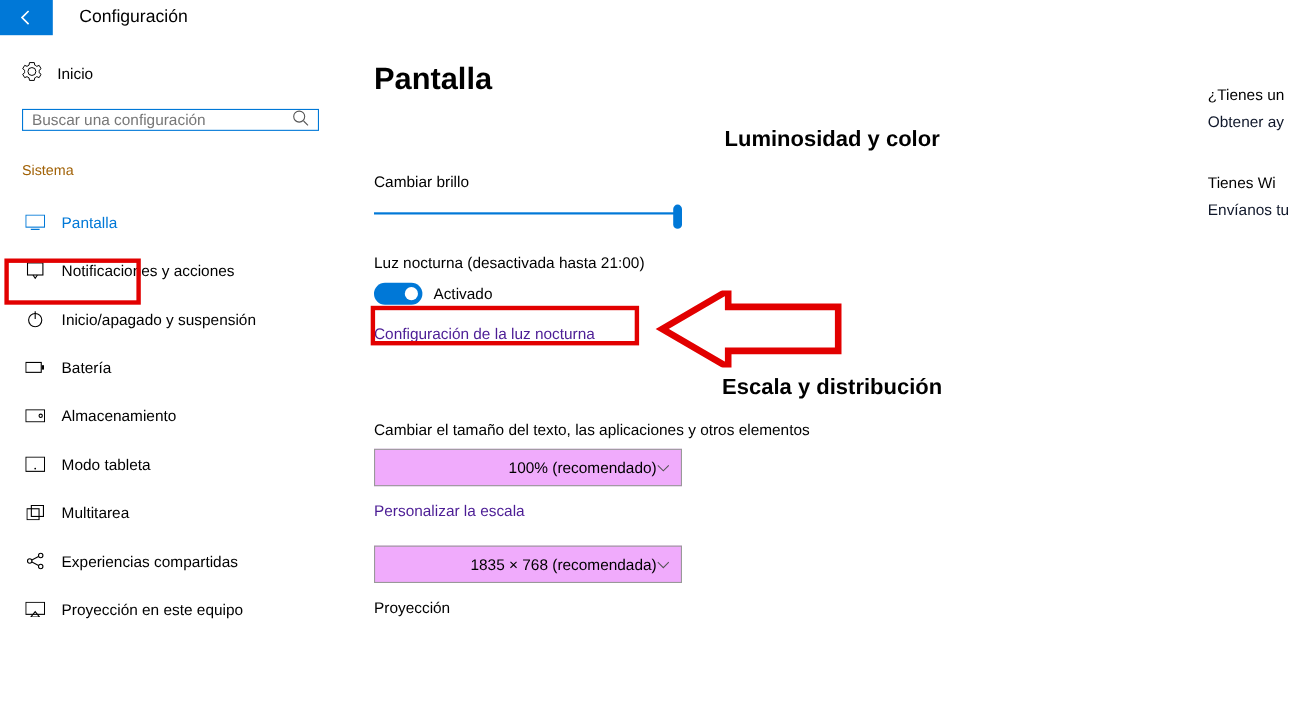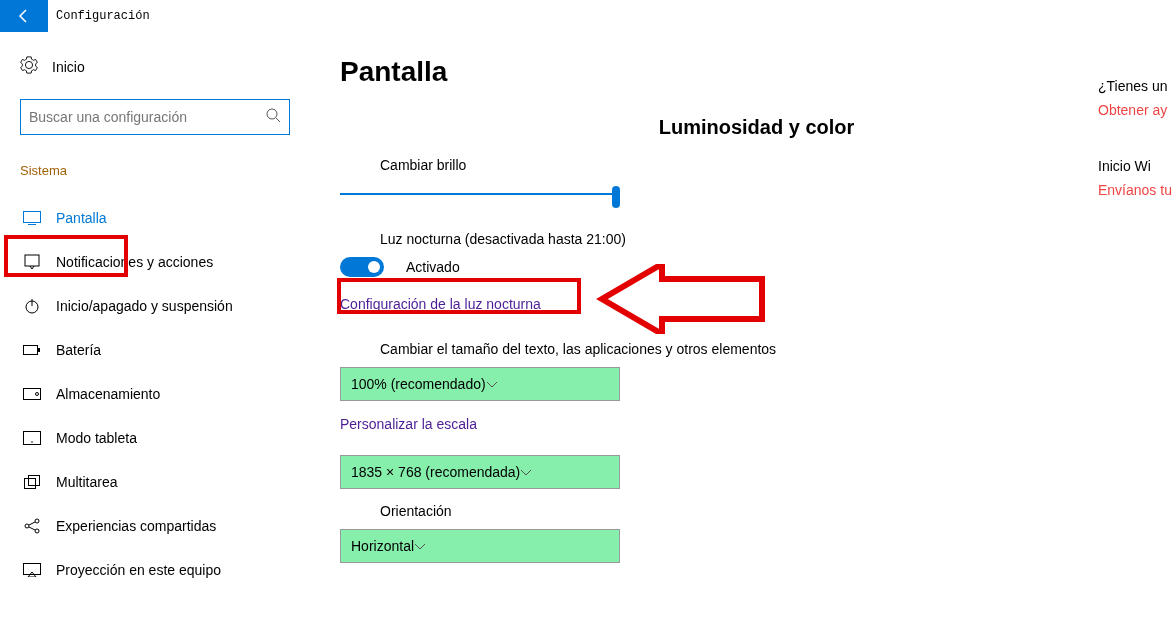--- a/index.html
+++ b/index.html
@@ -1,48 +1,48 @@
 <!DOCTYPE html>
 <html><head>
 <meta charset="utf-8">
 <style>
 * { box-sizing: border-box; margin: 0; padding: 0; font-family: "Segoe UI", sans-serif; }
 body { width: 1173px; height: 640px; background: #fff; color: #000; overflow: hidden; position: relative; }
 .titlebar { height: 32px; display: flex; align-items: center; }
 .back { width: 48px; height: 32px; background: #0078d7; color: #fff; display: flex; align-items: center; justify-content: center; cursor: pointer; }
-.app-title { padding-left: 8px; font-size: 12px; font-family: Liberation Mono, monospace; }
+.app-title { padding-left: 24px; font-size: 16px; }
 .layout { display: flex; height: calc(100% - 32px); }
 .sidebar { width: 310px; padding: 24px 0 0 20px; }
 .home { display: flex; align-items: center; gap: 14px; font-size: 14px; margin-bottom: 22px; cursor: pointer; }
 .home .icon { width: 18px; }
-.search { width: 270px; height: 36px; border: 1px solid #0078d7; display: flex; align-items: center; padding: 0 8px; margin-bottom: 28px; gap: 28px; }
+.search { width: 270px; height: 20px; border: 1px solid #0078d7; display: flex; align-items: center; padding: 0 8px; margin-bottom: 28px; gap: 28px; }
 .search input { border: none; outline: none; flex: 1; font-size: 14px; }
 .search input::placeholder { color: #777; }
 .search .icon { color: #555; }
 .cat { font-size: 13px; color: #a16207; margin-bottom: 18px; }
 .nav-item { display: flex; align-items: center; gap: 14px; height: 44px; font-size: 14px; cursor: pointer; padding-left: 2px; }
 .nav-item .icon { width: 20px; display: inline-flex; justify-content: center; }
 .nav-item.active { color: #0078d7; }
 .content { flex: 1; padding: 24px 0 0 30px; position: relative; }
 h1 { font-size: 28px; font-weight: 600; margin-bottom: 28px; }
 h2 { font-size: 20px; font-weight: 600; margin-bottom: 18px; text-align: center; }
-.lbl { font-size: 14px; margin-bottom: 10px; margin-left: 40px; }
+.lbl { font-size: 14px; margin-bottom: 10px; }
 .slider { width: 280px; height: 24px; position: relative; margin-bottom: 24px; }
 .slider .track { position: absolute; top: 10px; width: 100%; height: 2px; background: #0078d7; }
 .slider .thumb { position: absolute; right: 0; top: 3px; width: 8px; height: 22px; background: #0078d7; border-radius: 4px; }
-.toggle-row { display: flex; align-items: center; gap: 22px; margin-bottom: 18px; }
+.toggle-row { display: flex; align-items: center; gap: 10px; margin-bottom: 18px; }
 .toggle { width: 44px; height: 20px; border-radius: 10px; background: #0078d7; position: relative; cursor: pointer; }
 .toggle .knob { width: 12px; height: 12px; border-radius: 50%; background: #fff; position: absolute; right: 4px; top: 4px; }
 .link { color: #4c1d95; font-size: 14px; cursor: pointer; display: inline-block; }
 .section-gap { margin-bottom: 28px; }
-.select { width: 280px; height: 34px; border: 1px solid #999; background: #86efac; display: flex; align-items: center; justify-content: flex-start; padding: 0 10px; font-size: 14px; cursor: pointer; margin-bottom: 14px; }
+.select { width: 280px; height: 34px; border: 1px solid #999; background: #f0abfc; display: flex; align-items: center; justify-content: flex-end; padding: 0 10px; font-size: 14px; cursor: pointer; margin-bottom: 14px; }
 .select .chev { color: #555; }
 .rightside { position: absolute; right: 0; top: 78px; width: 75px; text-align: left; font-size: 14px; white-space: nowrap; }
 .rightside .q { margin-bottom: 8px; }
-.rightside .lnk { color: #ef4444; cursor: pointer; margin-bottom: 40px; display: block; }
+.rightside .lnk { color: #0f172a; cursor: pointer; margin-bottom: 40px; display: block; }
 .rightside .heading2 { margin-bottom: 8px; }
 
 
 .anno-box1 { position: absolute; left: 4px; top: 235px; width: 124px; height: 42px; border: 4px solid #e20000; pointer-events: none; }
 .anno-box2 { position: absolute; left: 337px; top: 278px; width: 244px; height: 36px; border: 4px solid #e20000; pointer-events: none; }
 .anno-arrow { position: absolute; left: 592px; top: 264px; pointer-events: none; }
 </style>
 </head>
 <body>
 
@@ -178,52 +178,47 @@
     <div class="toggle-row">
       <div class="toggle">
         <div class="knob"></div>
       </div>
       <span style="font-size:14px;">Activado</span>
     </div>
     <div class="section-gap">
       <span class="link">Configuración de la luz nocturna</span>
     </div>
 
+    <h2>Escala y distribución</h2>
     <div class="lbl">Cambiar el tamaño del texto, las aplicaciones y otros elementos</div>
     <div class="select">
       <span>100% (recomendado)</span>
       <span class="chev"><svg width="12" height="8" viewBox="0 0 12 8">
             <path d="M1 1l5 5 5-5" fill="none" stroke="#555" stroke-width="1"></path>
           </svg></span>
     </div>
     <div style="margin-bottom:22px;">
       <span class="link">Personalizar la escala</span>
     </div>
 
     <div class="select">
       <span>1835 × 768 (recomendada)</span>
       <span class="chev"><svg width="12" height="8" viewBox="0 0 12 8">
             <path d="M1 1l5 5 5-5" fill="none" stroke="#555" stroke-width="1"></path>
           </svg></span>
     </div>
 
-    <div class="lbl">Orientación</div>
-    <div class="select">
-      <span>Horizontal</span>
-      <span class="chev"><svg width="12" height="8" viewBox="0 0 12 8">
-            <path d="M1 1l5 5 5-5" fill="none" stroke="#555" stroke-width="1"></path>
-          </svg></span>
-    </div>
+    <div class="lbl">Proyección</div>
   </div>
 </div>
 
 <div class="rightside">
   <div class="q">¿Tienes un</div>
   <span class="lnk">Obtener ay</span>
-  <div class="heading2">Inicio Wi</div>
+  <div class="heading2">Tienes Wi</div>
   <span class="lnk">Envíanos tu</span>
 </div>
 
 <div class="anno-box1"></div>
 <div class="anno-box2"></div>
 <svg class="anno-arrow" width="180" height="70" viewBox="0 0 180 70">
   <path d="M170 15 L170 55 L70 55 L70 70 L10 35 L70 0 L70 15 Z" fill="none" stroke="#e20000" stroke-width="6" stroke-linejoin="miter"></path>
 </svg>
 
 </body></html>

